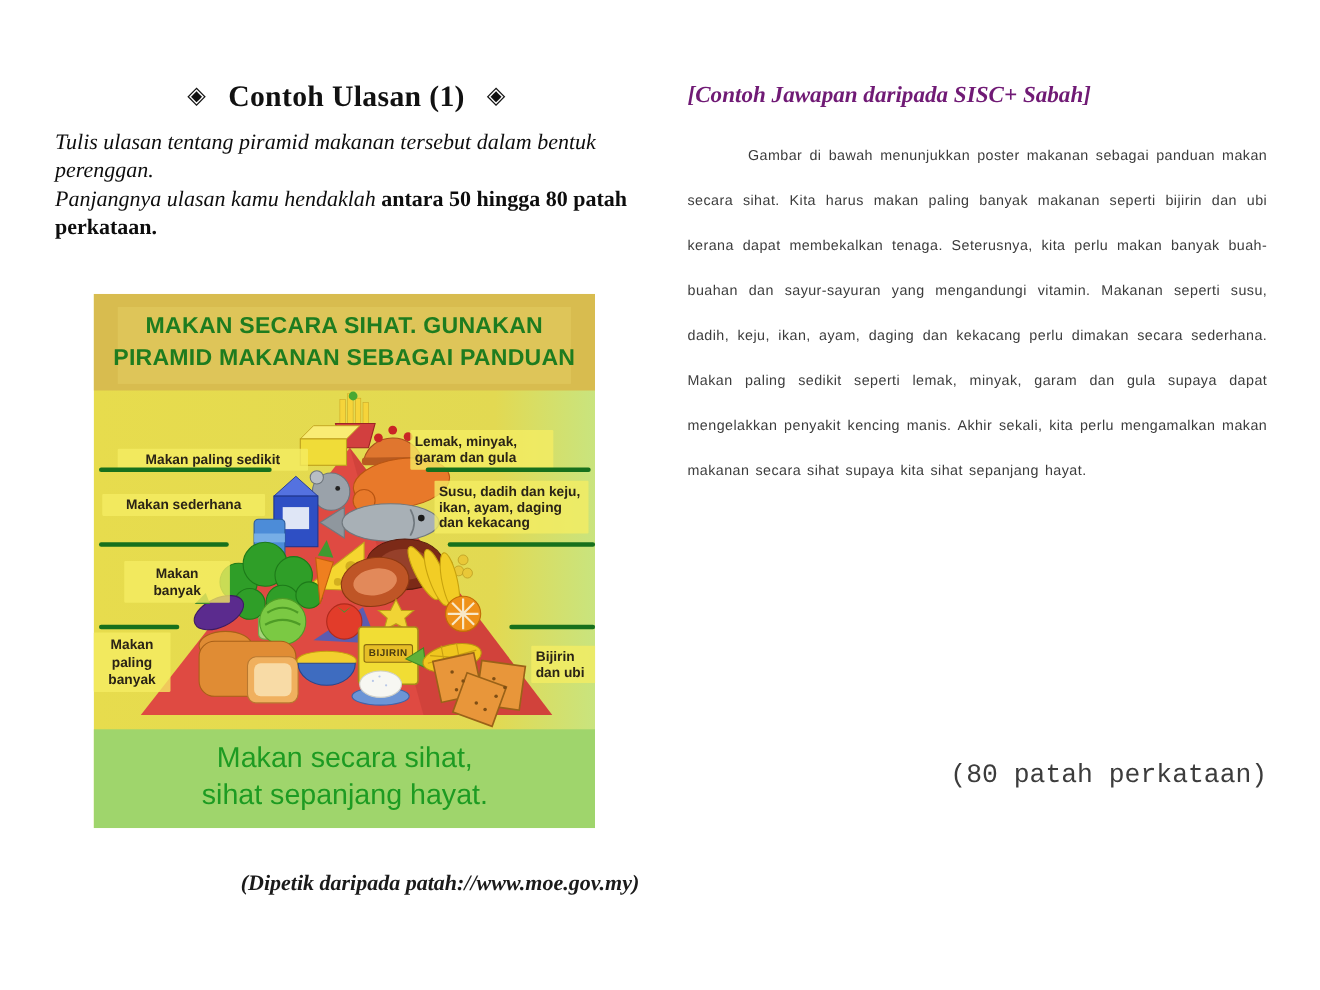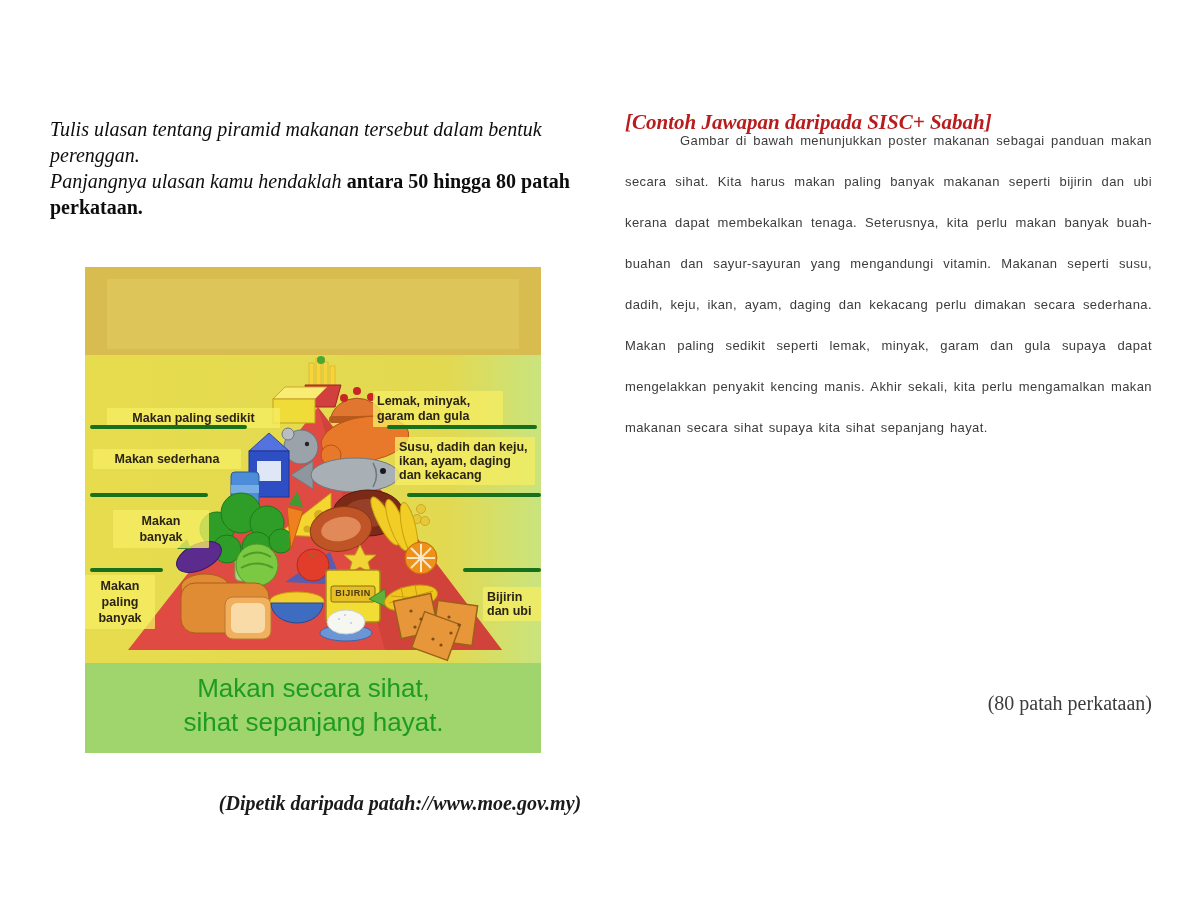--- a/index.html
+++ b/index.html
@@ -29,33 +29,36 @@
              padding:3px 4px;border-radius:1px;}
   .pyr-label.ctr{text-align:center;}
   .divider{position:absolute;height:4px;background:var(--line-green,#17701c);border-radius:2px;}
   #cereal-label{position:absolute;left:243px;top:321px;width:50px;text-align:center;
                 font-weight:bold;font-size:9px;letter-spacing:.5px;color:#4a3a10;background:none;padding:0;}
   #slogan{position:absolute;left:0;top:404px;width:457px;text-align:center;white-space:pre-line;
           font-weight:normal;font-size:26px;line-height:34px;color:var(--slogan-green,#1d9b22);}
 
   
   #answer-header{position:absolute;left:625px;top:74px;width:530px;
-                 font-weight:bold;font-style:italic;font-size:21px;color:#b91c1c;margin-top:36px;}
+                 font-weight:bold;font-style:italic;font-size:21px;color:#701a75;}
   #answer-paragraph{position:absolute;left:625px;top:120px;width:527px;
                     font-family:Liberation Sans, sans-serif;font-size:13px;line-height:41px;
                     text-align:justify;text-indent:55px;letter-spacing:.4px;word-spacing:1.5px;
                     color:#3c3c3c;}
   #word-count{position:absolute;left:625px;top:692px;width:527px;text-align:right;
-              font-family:Liberation Serif, serif;font-size:20px;color:#3c3c3c;}
+              font-family:Liberation Mono, monospace;font-size:24px;color:#3c3c3c;}
 </style>
 </head>
 <body>
 
 <div id="page">
 
+  <div id="title-row">
+    <span class="diamond">◈</span><span>Contoh Ulasan (1)</span><span class="diamond">◈</span>
+  </div>
 
   <div id="instructions">
     <div>Tulis ulasan tentang piramid makanan tersebut dalam bentuk perenggan.</div>
     <div><span>Panjangnya ulasan kamu hendaklah </span><span class="bold-req">antara 50 hingga 80 patah perkataan</span><span class="bold-req">.</span></div>
   </div>
 
   <div id="poster">
     <svg width="456" height="486" viewBox="0 0 456 486">
       <defs>
         <linearGradient id="bgg" x1="0" y1="0" x2="1" y2="0">
@@ -214,20 +217,22 @@
           <circle cx="336" cy="352" r="1.6" fill="#7e4e14"></circle>
           <circle cx="330" cy="360" r="1.6" fill="#7e4e14"></circle>
         <circle cx="364" cy="350" r="1.6" fill="#7e4e14"></circle>
           <circle cx="374" cy="358" r="1.6" fill="#7e4e14"></circle>
           <circle cx="366" cy="366" r="1.6" fill="#7e4e14"></circle>
         <circle cx="348" cy="372" r="1.6" fill="#7e4e14"></circle>
           <circle cx="356" cy="378" r="1.6" fill="#7e4e14"></circle>
       </g>
     </svg>
 
+    <div class="poster-title">MAKAN SECARA SIHAT. GUNAKAN
+PIRAMID MAKANAN SEBAGAI PANDUAN</div>
 
     <div class="pyr-label ctr" style="left:22px;top:120px;width:165px;margin-top:21px;">Makan paling sedikit</div>
     <div class="pyr-label ctr" style="left:8px;top:182px;width:140px;">Makan sederhana</div>
     <div class="pyr-label ctr" style="left:28px;top:243px;width:88px;line-height:16px;">Makan
 banyak</div>
     <div class="pyr-label ctr" style="left:0px;top:308px;width:62px;line-height:16px;">Makan
 paling
 banyak</div>
 
     <div class="pyr-label" style="left:288px;top:114px;width:122px;line-height:15px;margin-top:10px;">Lemak, minyak,

